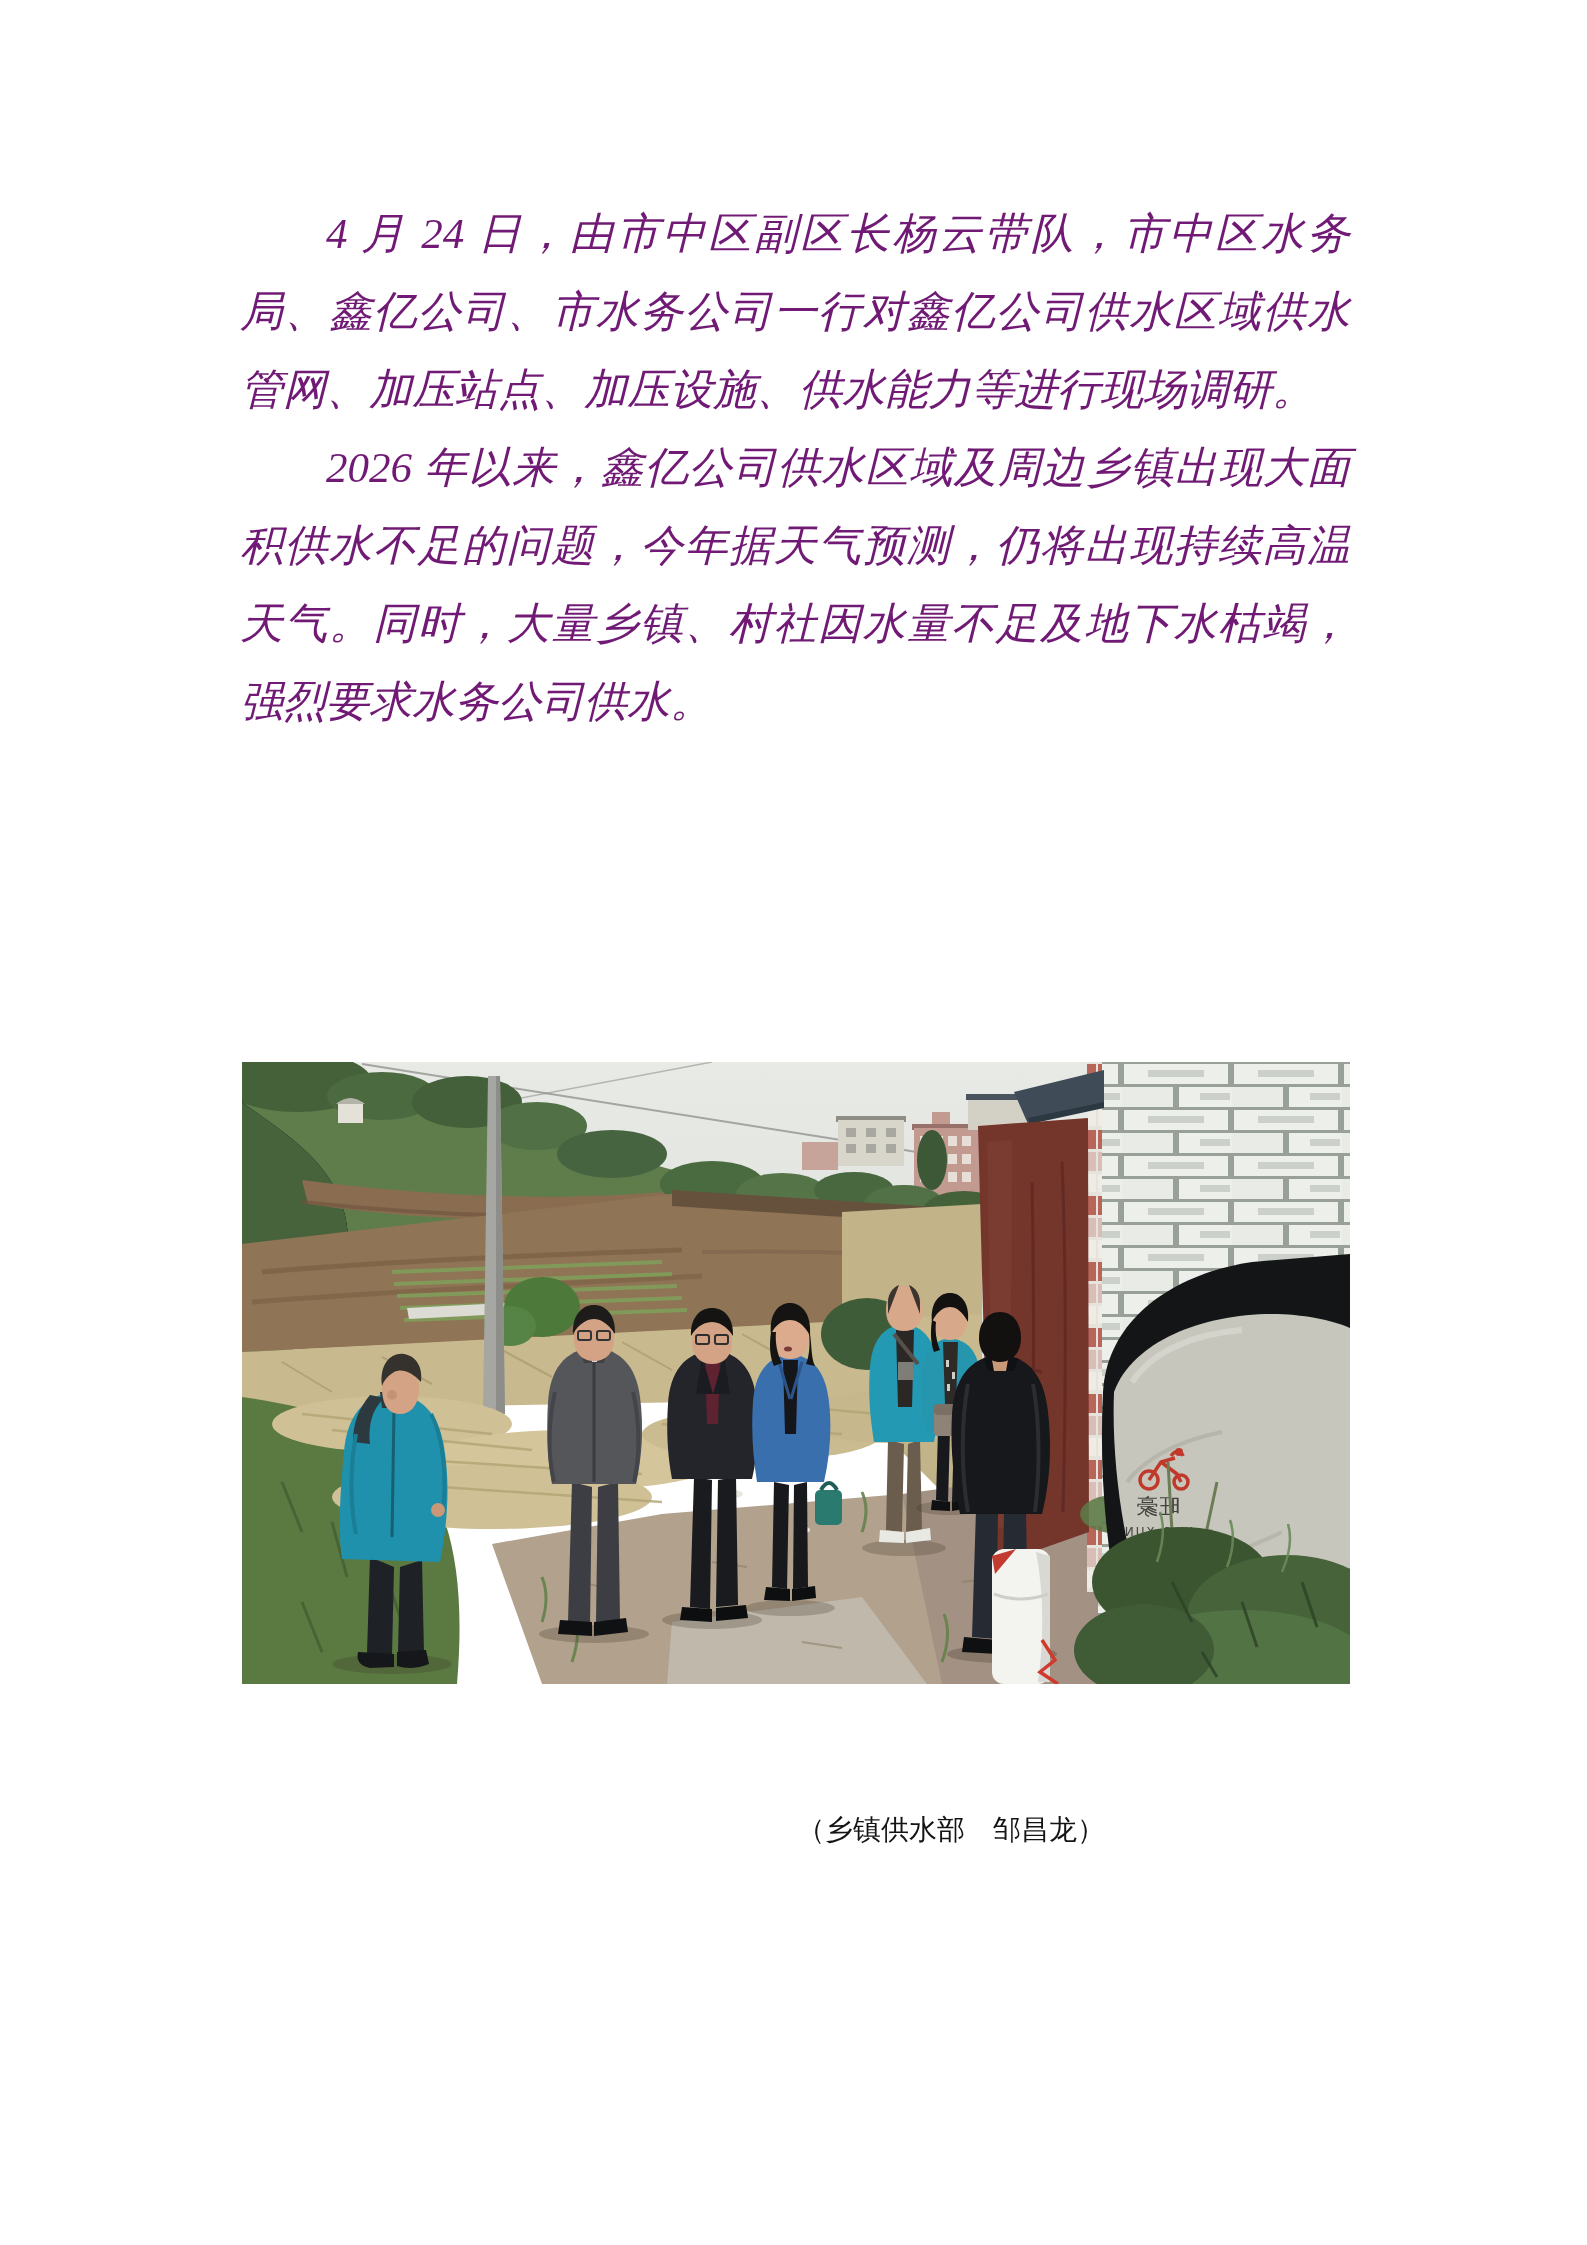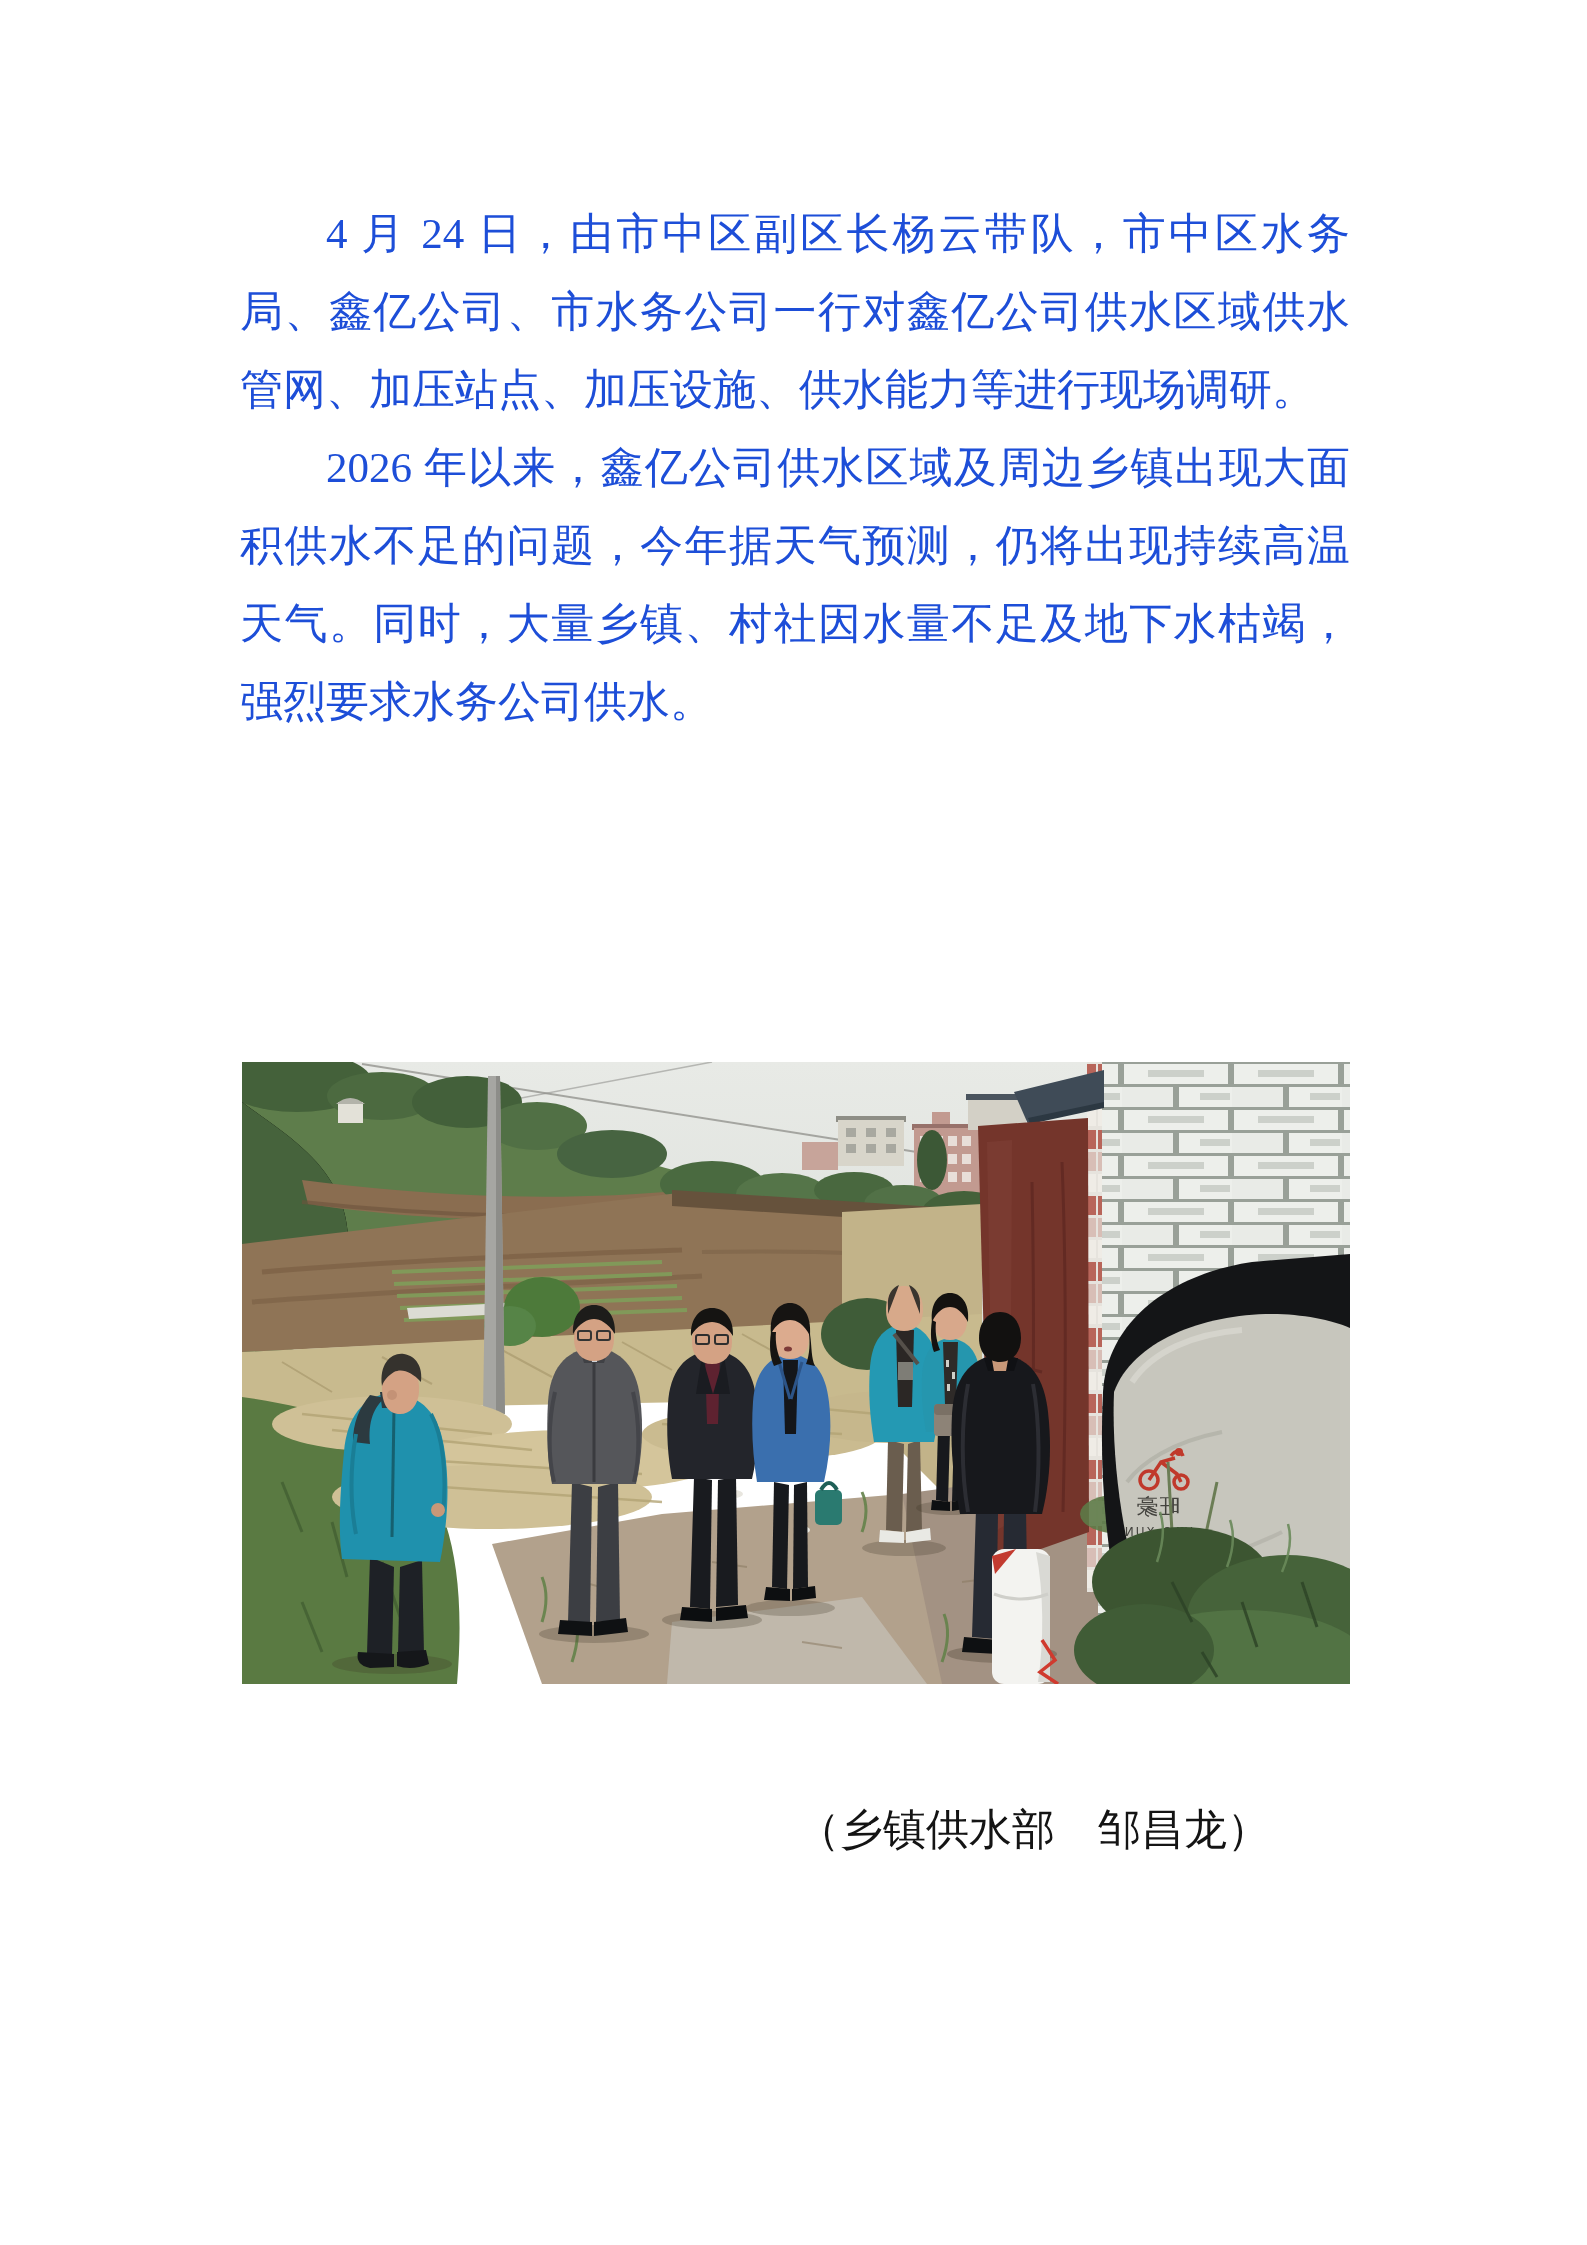--- a/index.html
+++ b/index.html
@@ -9,38 +9,39 @@
     background:#ffffff;
     margin:0 auto;
     overflow:hidden;
     font-family:"Liberation Serif","DejaVu Serif",serif;
   }
   .doc-body{
     position:absolute;
     left:240px;top:195px;width:1110px;
     font-size:43px;
     line-height:78px;
-    color:#1d4ed8;
+    color:#701a75;
     text-align:justify;
     text-align-last:left;
+    font-style:italic;
   }
   .doc-body p{
     margin:0;
     text-indent:2em;
   }
   .photo-wrap{
     position:absolute;
     left:242px;top:1062px;
     width:1108px;height:622px;
     overflow:hidden;
   }
   .signature{
     position:absolute;
     left:797px;top:1805px;
-    font-size:43px;
+    font-size:28px;
     line-height:50px;
     color:#141414;
     white-space:nowrap;
   }
   svg text{font-family:"DejaVu Sans",sans-serif;}
 </style>
 </head>
 <body>
 
 <div class="page">

